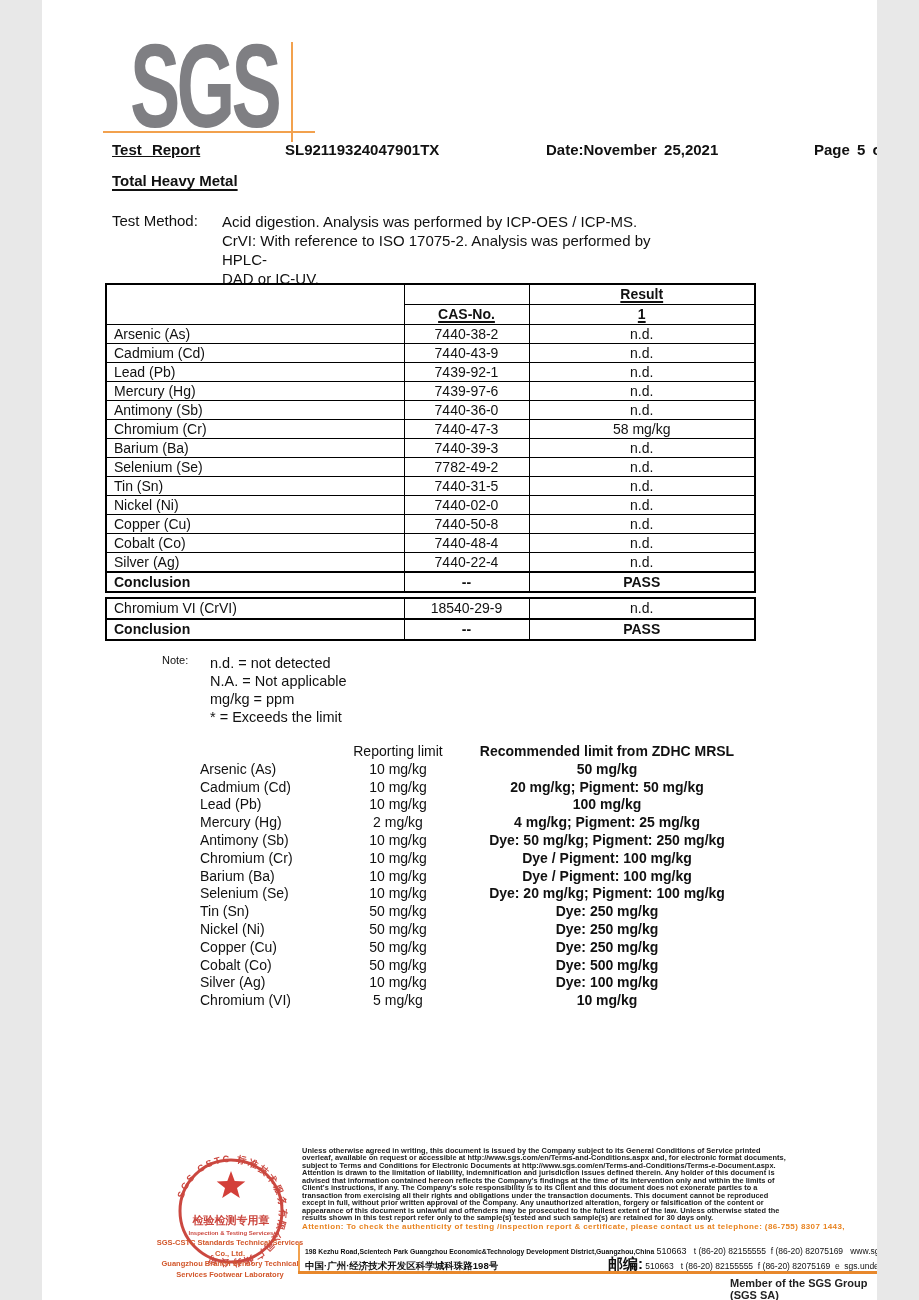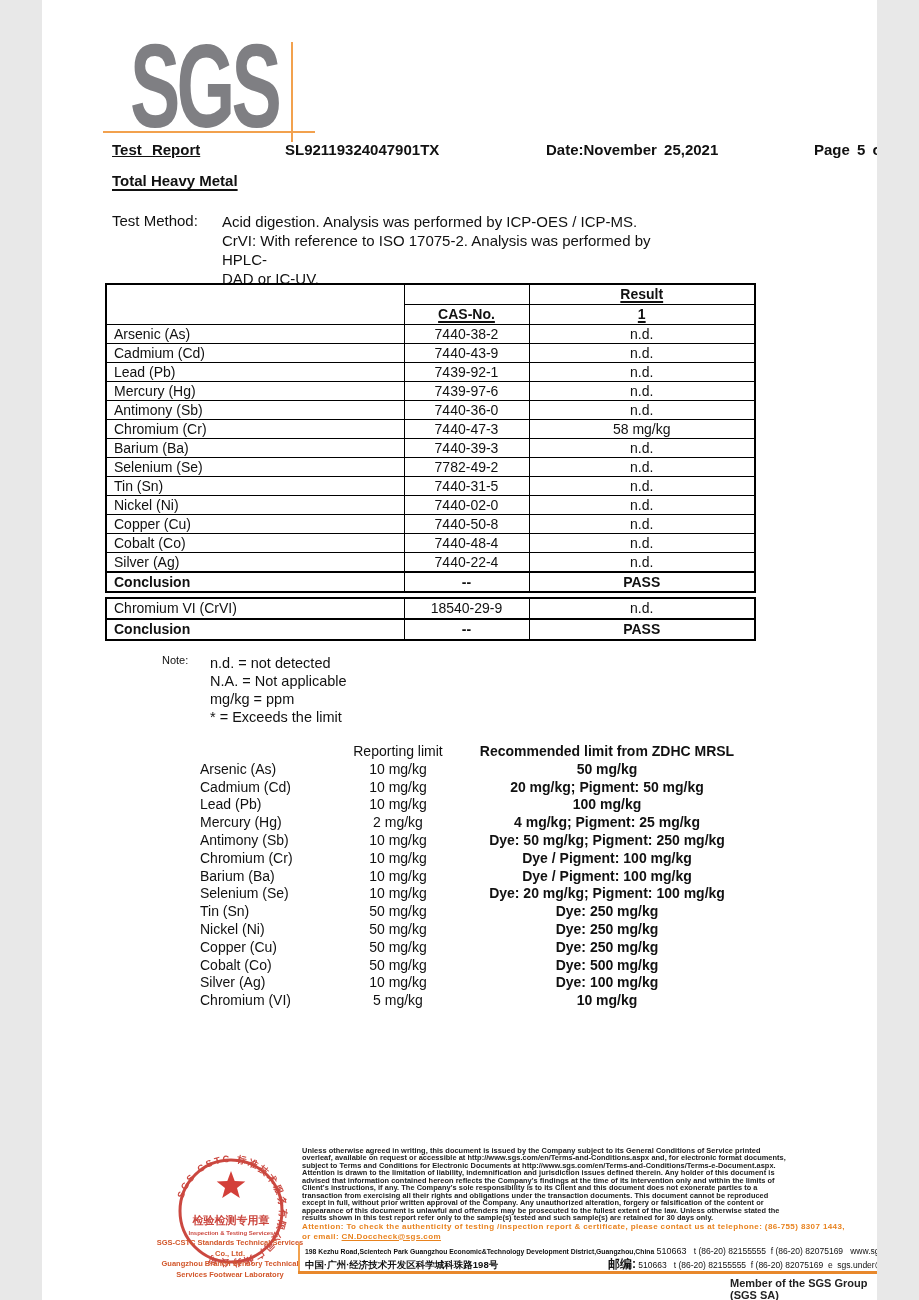--- a/index.html
+++ b/index.html
@@ -58,21 +58,21 @@
   .attention{left:260px;top:1222px;font-size:8px;line-height:9.6px;font-weight:bold;
              color:#e8821e;letter-spacing:0.4px;}
   .attention .em{text-decoration:underline;}
   .addr-divider{left:256px;top:1243px;width:2px;height:28px;background:#f2a14e;}
   .addr{left:263px;width:640px;white-space:nowrap;color:#111;}
   .addr1{top:1245px;font-size:8.5px;line-height:12px;}
   .addr1 .tiny{font-size:6.8px;font-weight:bold;}
   .addr1 .pc{font-size:9px;}
   .addr2{top:1257px;font-size:8.5px;line-height:14px;}
   .addr2 .cn{font-size:9.5px;font-weight:bold;}
-  .addr2 .pcl{font-weight:bold;font-size:12px;padding-left:47px;}
+  .addr2 .pcl{font-weight:bold;font-size:15px;padding-left:47px;}
   .addr s, .addr .gap{display:inline-block;}
   .footer-rule{left:256px;top:1271px;width:647px;height:2.5px;background:#e8882c;}
   .member{left:688px;top:1277px;font-size:11px;font-weight:bold;color:#222;}
 
   .stamp-svg{left:130px;top:1148px;opacity:0.9;}
   .stamp-company{left:108px;top:1238px;width:160px;text-align:center;font-size:7.5px;
                  line-height:10.5px;color:#d2572b;font-weight:bold;}
 </style>
 </head>
 <body>
@@ -322,21 +322,20 @@
       <div>Attention is drawn to the limitation of liability, indemnification and jurisdiction issues defined therein. Any holder of this document is</div>
       <div>advised that information contained hereon reflects the Company's findings at the time of its intervention only and within the limits of</div>
       <div>Client's instructions, if any. The Company's sole responsibility is to its Client and this document does not exonerate parties to a</div>
       <div>transaction from exercising all their rights and obligations under the transaction documents. This document cannot be reproduced</div>
       <div>except in full, without prior written approval of the Company. Any unauthorized alteration, forgery or falsification of the content or</div>
       <div>appearance of this document is unlawful and offenders may be prosecuted to the fullest extent of the law. Unless otherwise stated the</div>
       <div>results shown in this test report refer only to the sample(s) tested and such sample(s) are retained for 30 days only.</div>
   </div>
   <div class="abs attention">
     <div>Attention: To check the authenticity of testing /inspection report &amp; certificate, please contact us at telephone: (86-755) 8307 1443,</div>
-    <div><span>or email: </span><span class="em">CN.Doccheck@sgs.com</span></div>
   </div>
 
   <div class="abs addr-divider"></div>
   <div class="abs addr addr1">
     <span class="tiny">198 Kezhu Road,Scientech Park Guangzhou Economic&amp;Technology Development District,Guangzhou,China</span>
     <span class="pc">510663</span>&nbsp;&nbsp;
     <span>t (86-20) 82155555</span>&nbsp;
     <span>f (86-20) 82075169</span>&nbsp;&nbsp;
     <span>www.sgsgroup.com.cn</span>
   </div>

